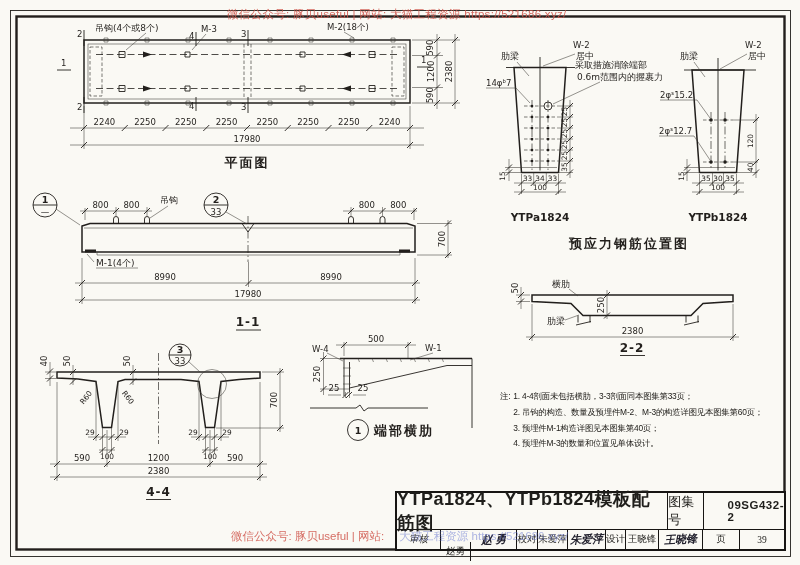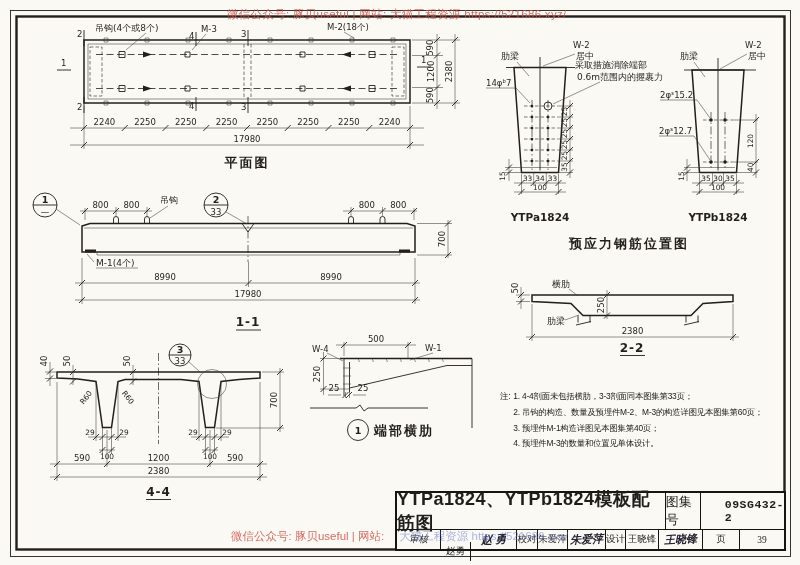--- a/index.html
+++ b/index.html
@@ -29,21 +29,21 @@
   .notes-items > div{white-space:nowrap;}
   
   .titleblock{position:absolute;left:395px;top:491px;width:391px;height:60px;box-sizing:border-box;
               border:2.2px solid #171513;background:#faf9f4;display:flex;flex-direction:column;z-index:20;}
   .tb-row1{flex:1;display:flex;border-bottom:1.6px solid #171513;min-height:0;}
   .tb-title{width:284px;display:flex;align-items:center;justify-content:center;
             font-size:18px;font-weight:bold;letter-spacing:.5px;border-right:1.6px solid #171513;box-sizing:border-box;}
   .tb-atlas-label{width:37px;display:flex;align-items:center;justify-content:center;
             font-size:13px;border-right:1.6px solid #171513;box-sizing:border-box;font-family:Liberation Serif, serif;}
   .tb-atlas-no{flex:1;display:flex;align-items:center;justify-content:center;
-            font-size:11.5px;font-weight:600;letter-spacing:.5px;font-family:Liberation Mono, monospace;margin-left:24px;}
+            font-size:11.5px;font-weight:600;letter-spacing:.5px;font-family:Liberation Sans, sans-serif;margin-left:24px;}
   .tb-row2{height:19px;display:flex;}
   .tb-row2 .c{display:flex;align-items:center;justify-content:center;height:100%;
             border-right:1.2px solid #171513;box-sizing:border-box;font-size:9.5px;overflow:hidden;}
   .tb-row2 .c:last-child{border-right:none;}
   .sig{font-style:italic;font-weight:bold;font-size:11px;transform:rotate(-3deg);color:#23222e;}
   .w-lab{width:44px;font-style:italic;} .w-name{width:30px;margin-top:12px;} .w-sig1{width:46px;}
   .w-lab2{width:21px;} .w-name2{width:30px;} .w-sig2{width:38px;}
   .w-lab3{width:20px;} .w-name3{width:33px;} .w-sig3{width:44px;}
   .w-page{width:37px;border-right:1.2px solid #171513;}
   .w-pageno{flex:1;font-family:Liberation Serif, serif;text-align:center;}

